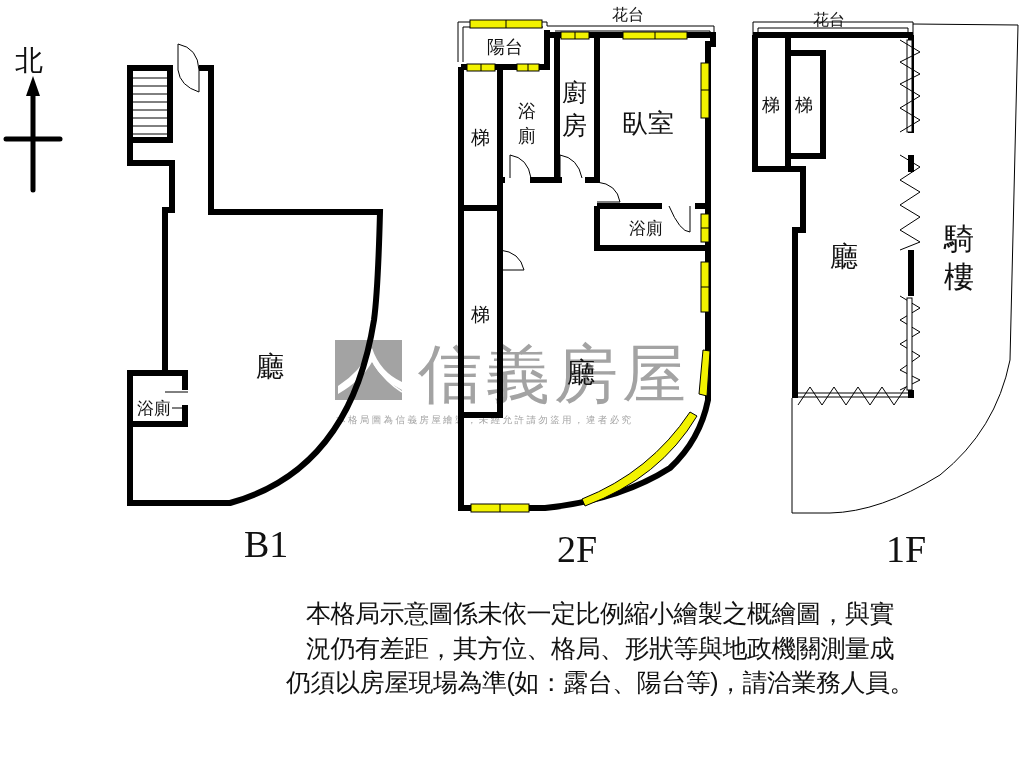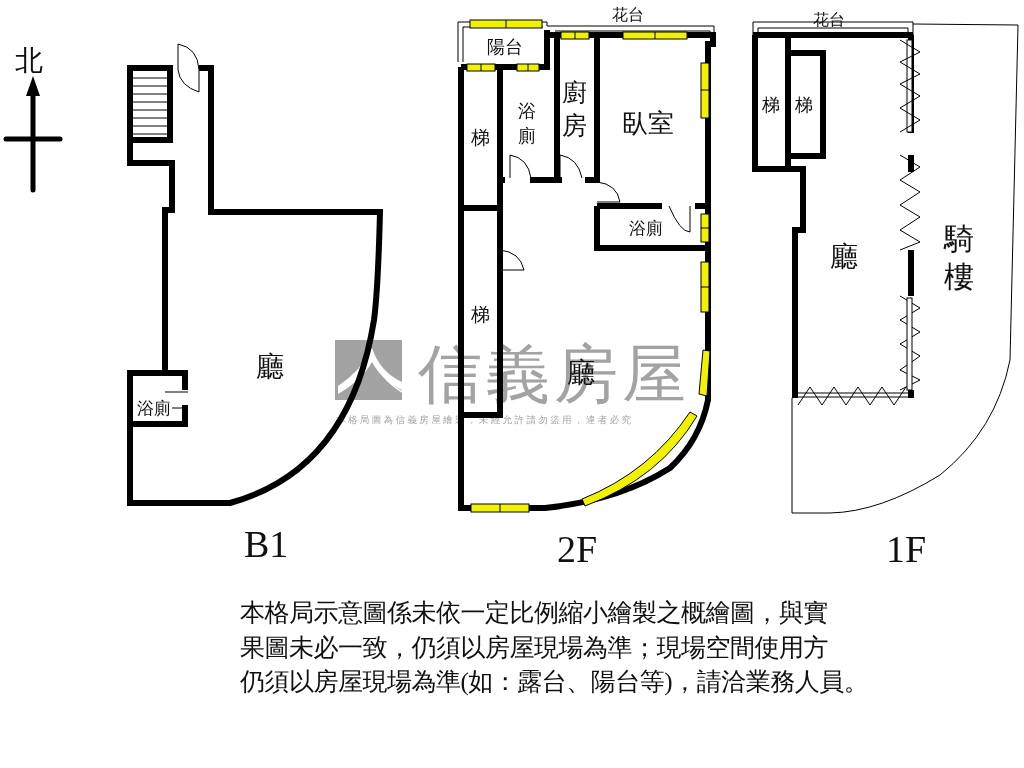--- a/index.html
+++ b/index.html
@@ -3,22 +3,22 @@
 <meta charset="utf-8">
 <style>
   html, body { margin: 0; padding: 0; background: #ffffff; }
   body { width: 1024px; height: 768px; position: relative; overflow: hidden;
          font-family: "DejaVu Serif", "Liberation Serif", serif; }
   #plan { position: absolute; left: 0; top: 0; width: 1024px; height: 768px; }
   .lbl { font-family: "DejaVu Sans", "Liberation Sans", sans-serif; fill: #111; }
   .floor { font-family: "Liberation Serif", "DejaVu Serif", serif; fill: #111; font-size: 38px; }
   .wm { font-family: "DejaVu Sans", "Liberation Sans", sans-serif; fill: #a3a3a3; }
   #disclaimer { position: absolute; left: 240px; top: 596px; width: 720px;
-                font-family: Liberation Serif, serif;
-                font-size: 25px; line-height: 34.5px; color: #111; letter-spacing: -0.5px; }
+                font-family: Liberation Sans, sans-serif;
+                font-size: 25px; line-height: 34.5px; color: #111; letter-spacing: -0.5px; text-align: center; }
   #disclaimer div { white-space: nowrap; }
 </style>
 </head>
 <body>
 
 <svg id="plan" viewBox="0 0 1024 768" xmlns="http://www.w3.org/2000/svg">
 
   <g>
     <g>
       <rect x="335" y="340" width="67" height="60" fill="#a3a3a3"></rect>
@@ -156,15 +156,15 @@
     <text class="lbl" x="795" y="111" font-size="18">梯</text>
     <text class="lbl" x="830" y="266" font-size="28">廳</text>
     <text class="lbl" x="944" y="249" font-size="30">騎</text>
     <text class="lbl" x="944" y="287" font-size="30">樓</text>
     <text class="floor" x="886" y="562">1F</text>
   </g>
 </svg>
 
 <div id="disclaimer">
   <div>本格局示意圖係未依一定比例縮小繪製之概繪圖，與實</div>
-  <div>果圖未必一致，仍須以房屋現場為準；現場空間使用方</div>
+  <div>況仍有差距，其方位、格局、形狀等與地政機關測量成</div>
   <div>仍須以房屋現場為準(如：露台、陽台等)，請洽業務人員。</div>
 </div>
 
 </body></html>

